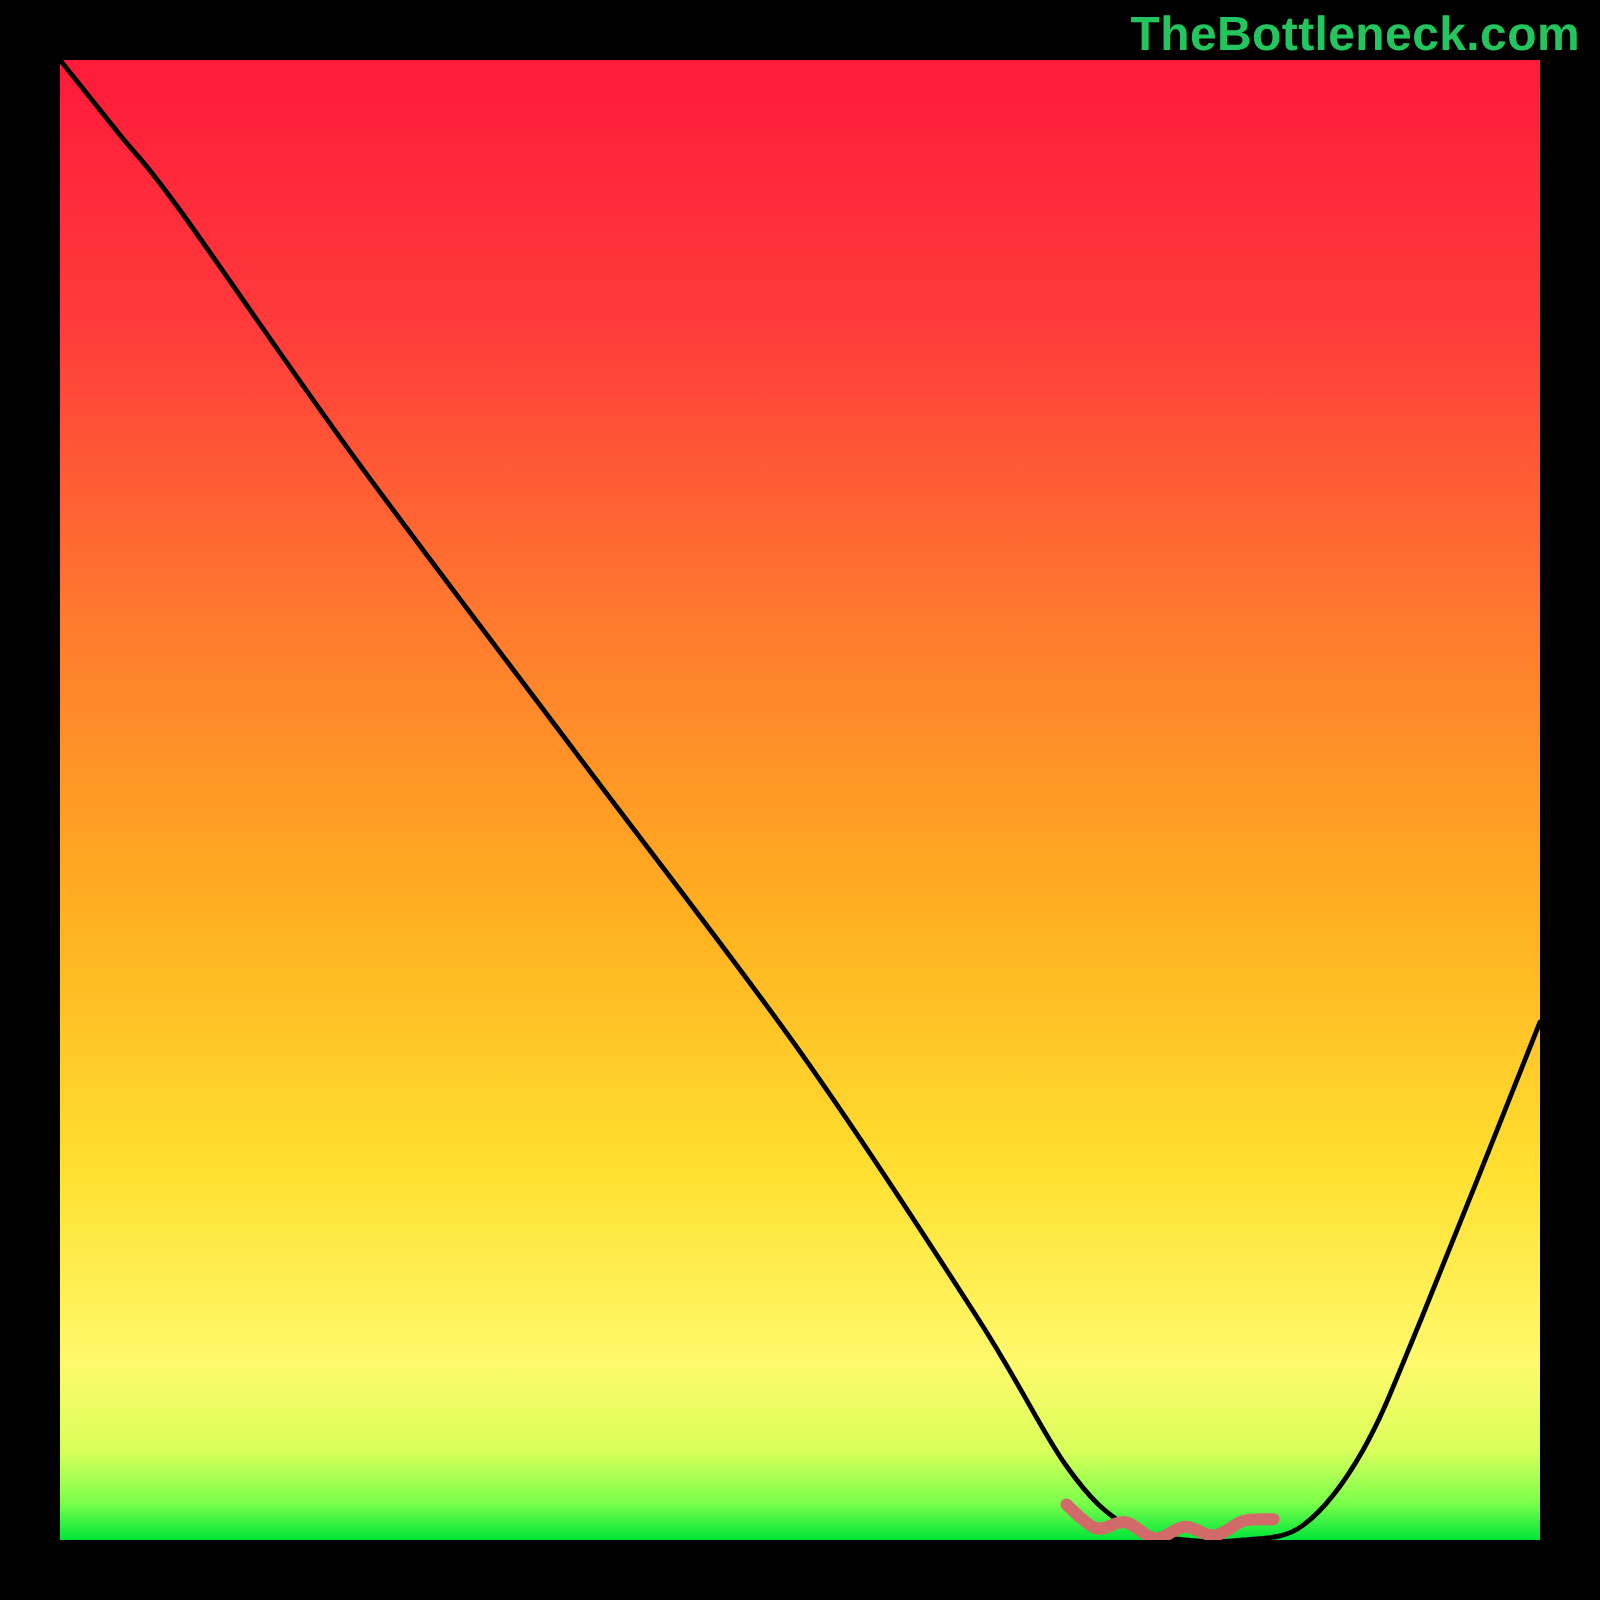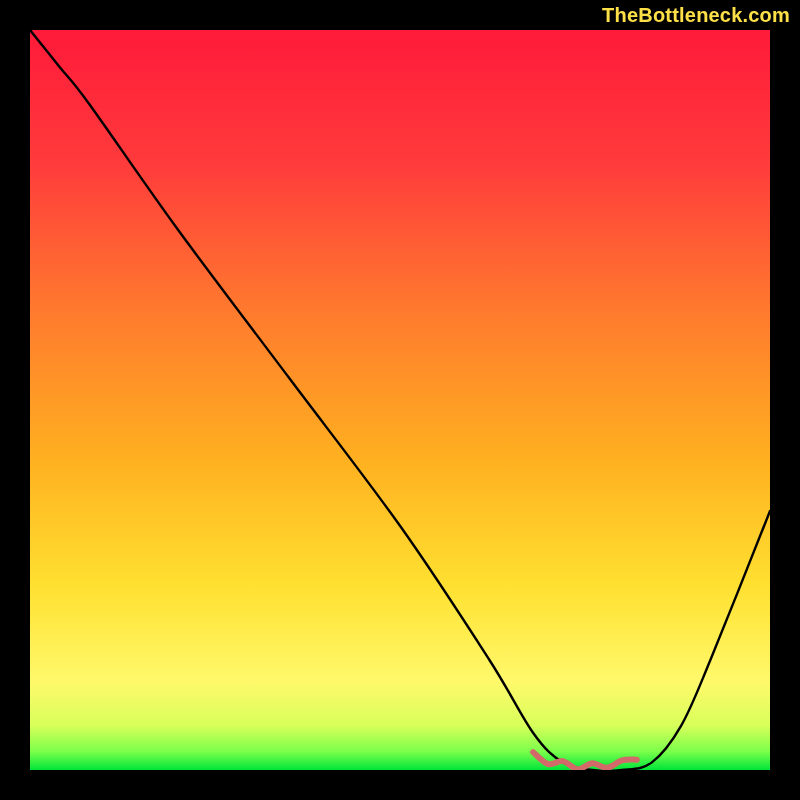--- a/index.html
+++ b/index.html
@@ -14,22 +14,22 @@
   .frame {
     position: relative;
     width: 800px;
     height: 800px;
     background: #000;
   }
   .watermark {
     position: absolute;
     top: 4px;
     right: 10px;
-    color: #fde047;
-    font-size: 20px;
+    color: #22c55e;
+    font-size: 24px;
     font-weight: 600;
     letter-spacing: 0.2px;
     z-index: 20;
     user-select: none;
   }
   .plot-area {
     position: absolute;
     left: 30px;
     top: 30px;
     width: 740px;

